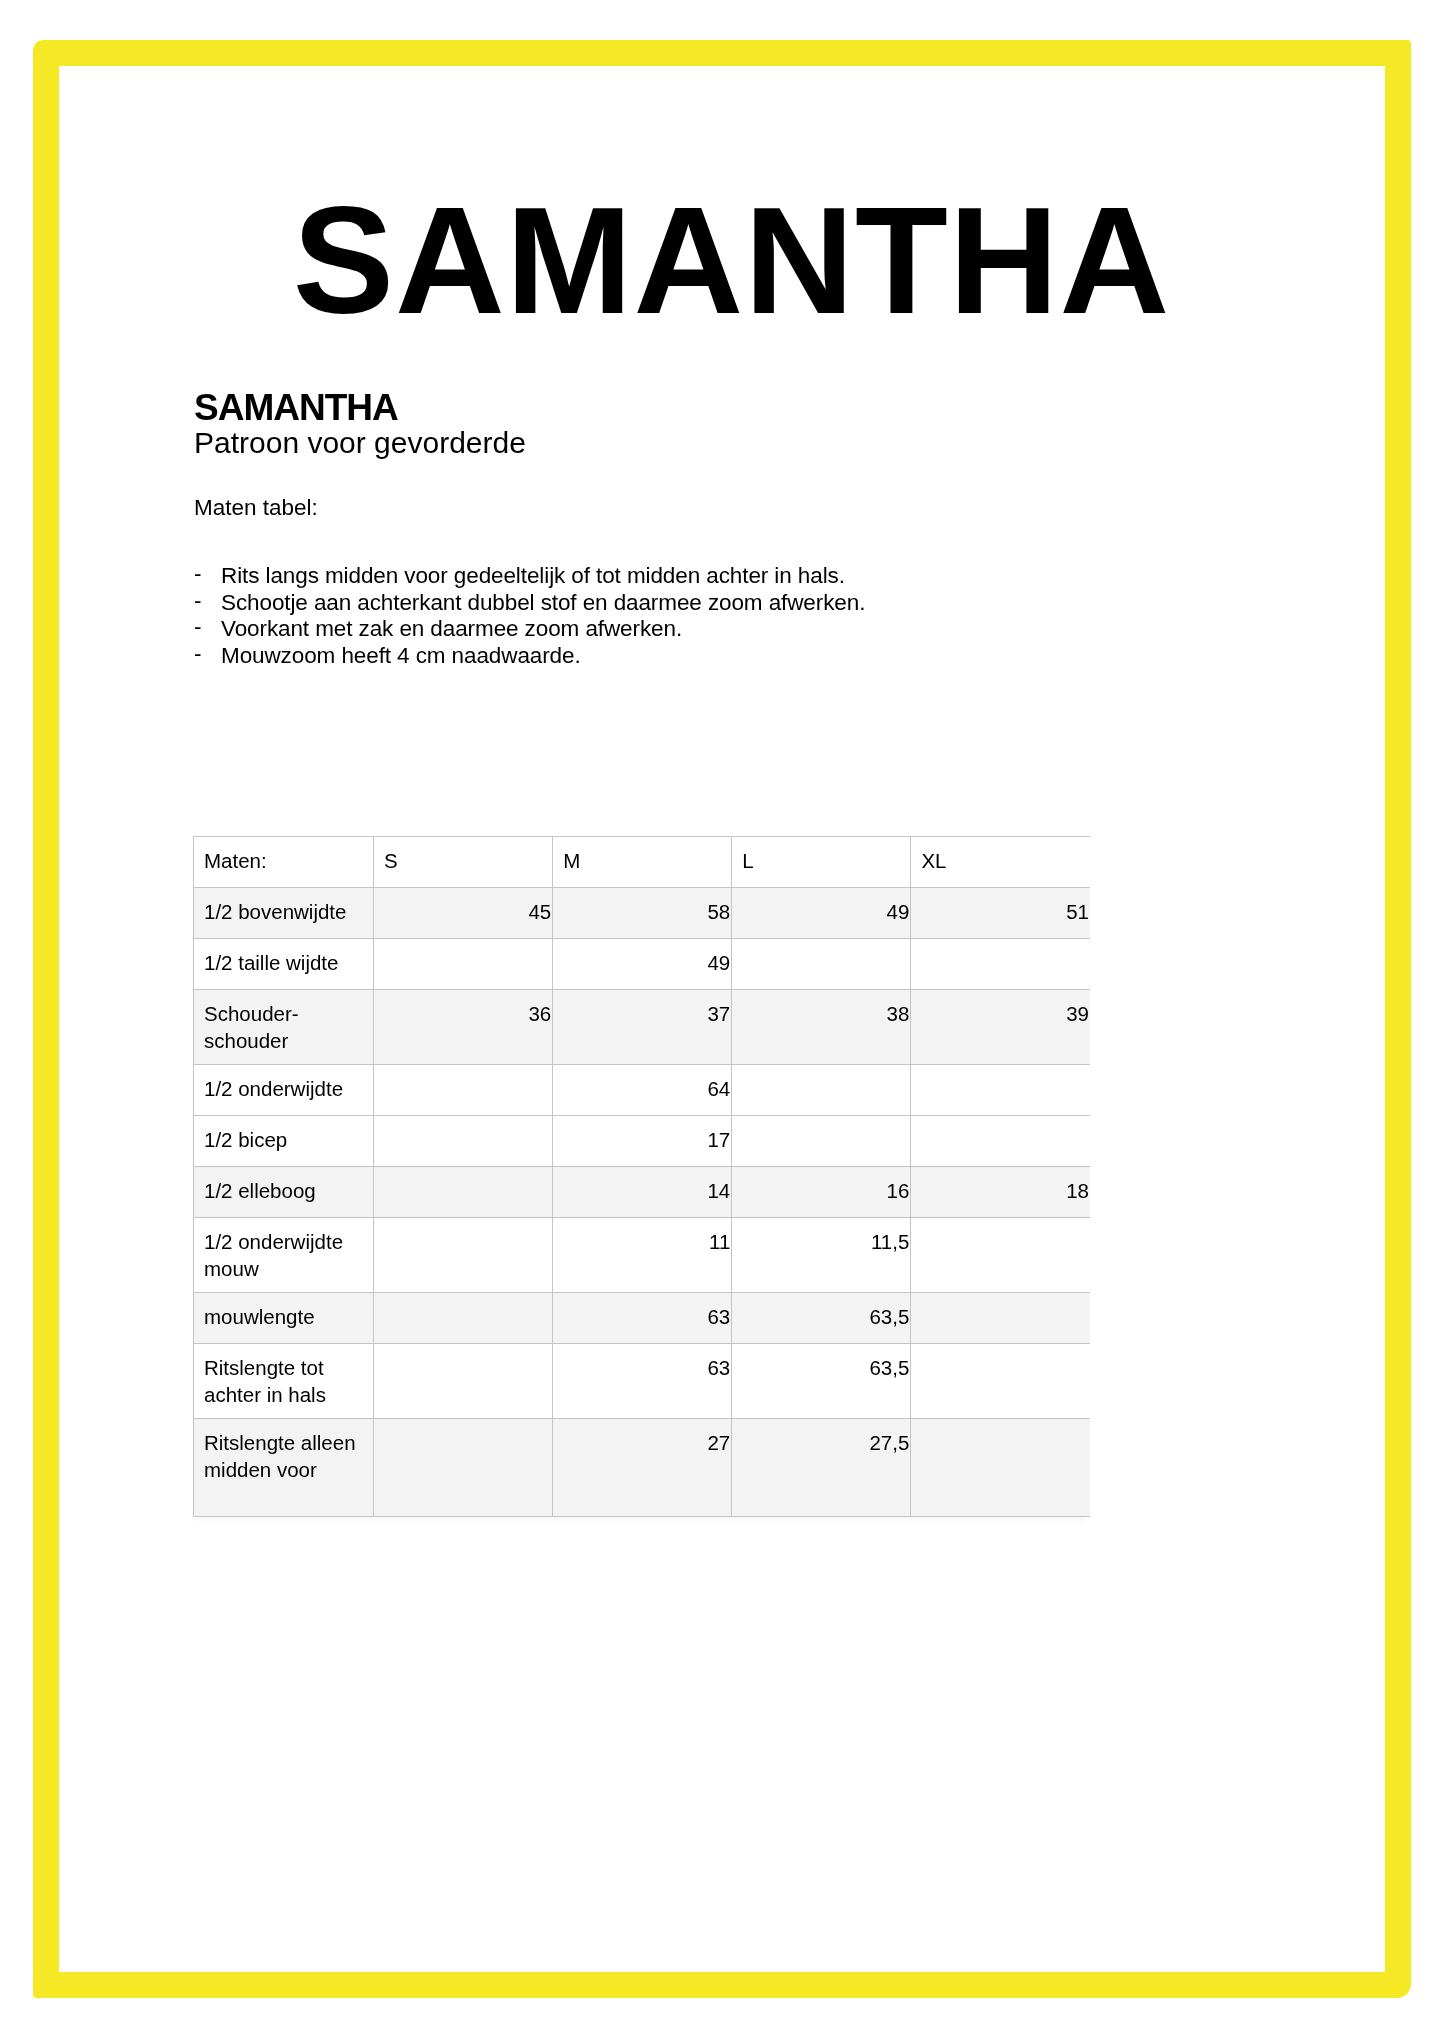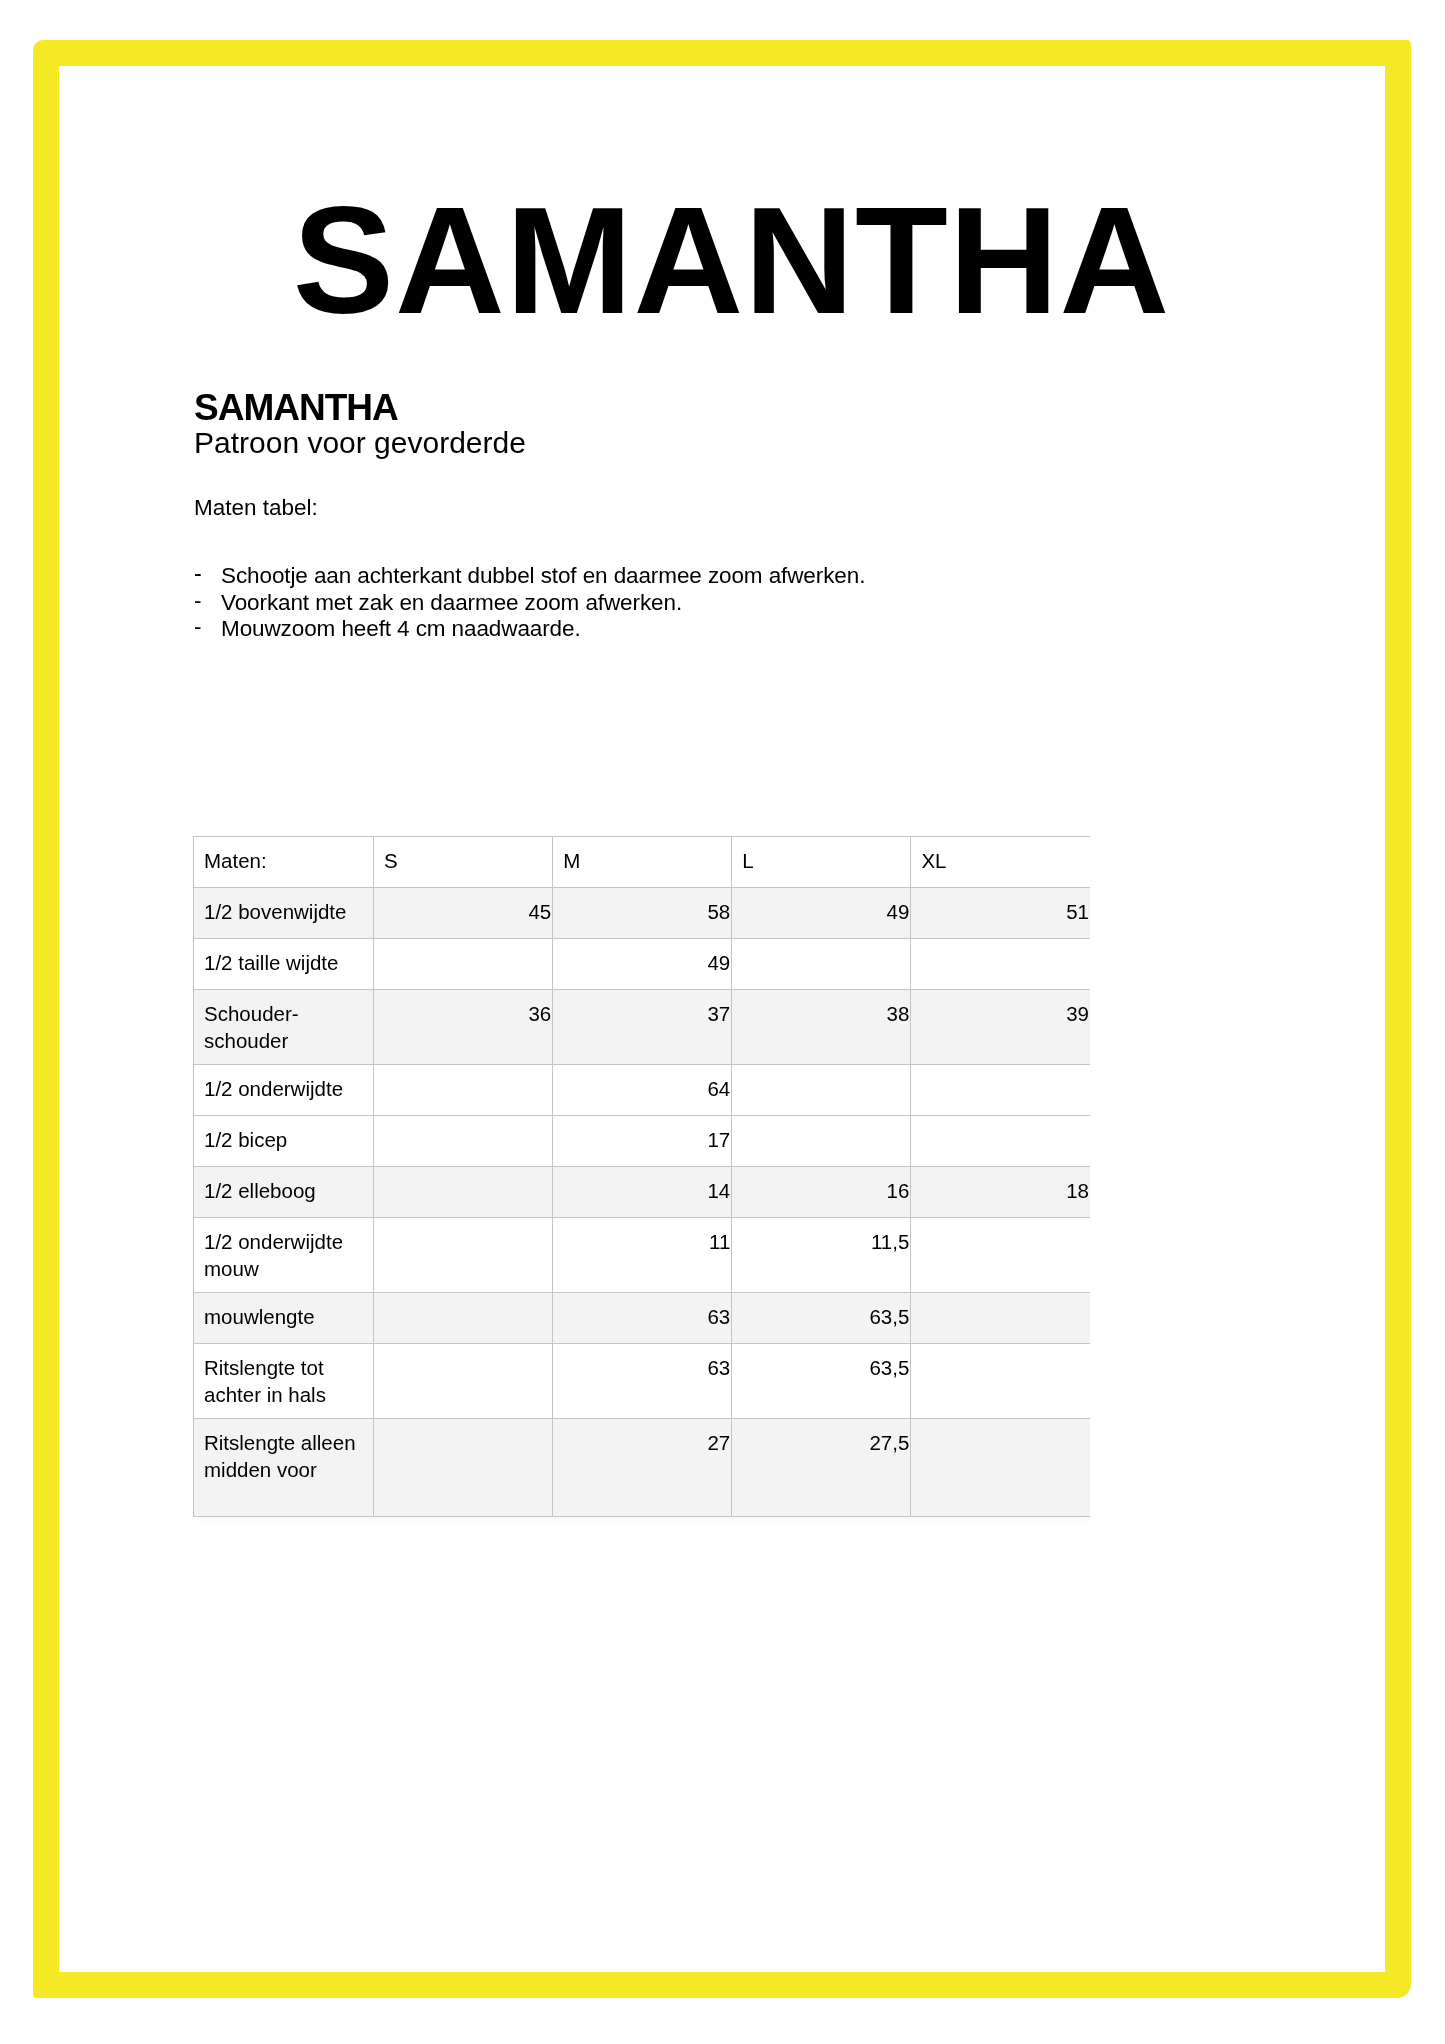--- a/index.html
+++ b/index.html
@@ -39,21 +39,21 @@
 <div class="frame" style="border-color: rgb(245, 232, 36);"></div>
 
 <div class="big-title">SAMANTHA</div>
 
 <div class="sub-title">SAMANTHA</div>
 <div class="level">Patroon voor gevorderde</div>
 
 <div class="maten-label">Maten tabel:</div>
 
 <ul class="notes">
-  <li><span class="dash">-</span></li>
+  <li><span class="dash">-</span><span>Rits langs midden voor gedeeltelijk of tot midden achter in hals.</span></li>
   <li><span class="dash">-</span><span>Schootje aan achterkant dubbel stof en daarmee zoom afwerken.</span></li>
   <li><span class="dash">-</span><span>Voorkant met zak en daarmee zoom afwerken.</span></li>
   <li><span class="dash">-</span><span>Mouwzoom heeft 4 cm naadwaarde.</span></li>
 </ul>
 
 <div class="table-wrap">
 <table>
   <colgroup>
         <col class="c0">
         <col class="cn">

